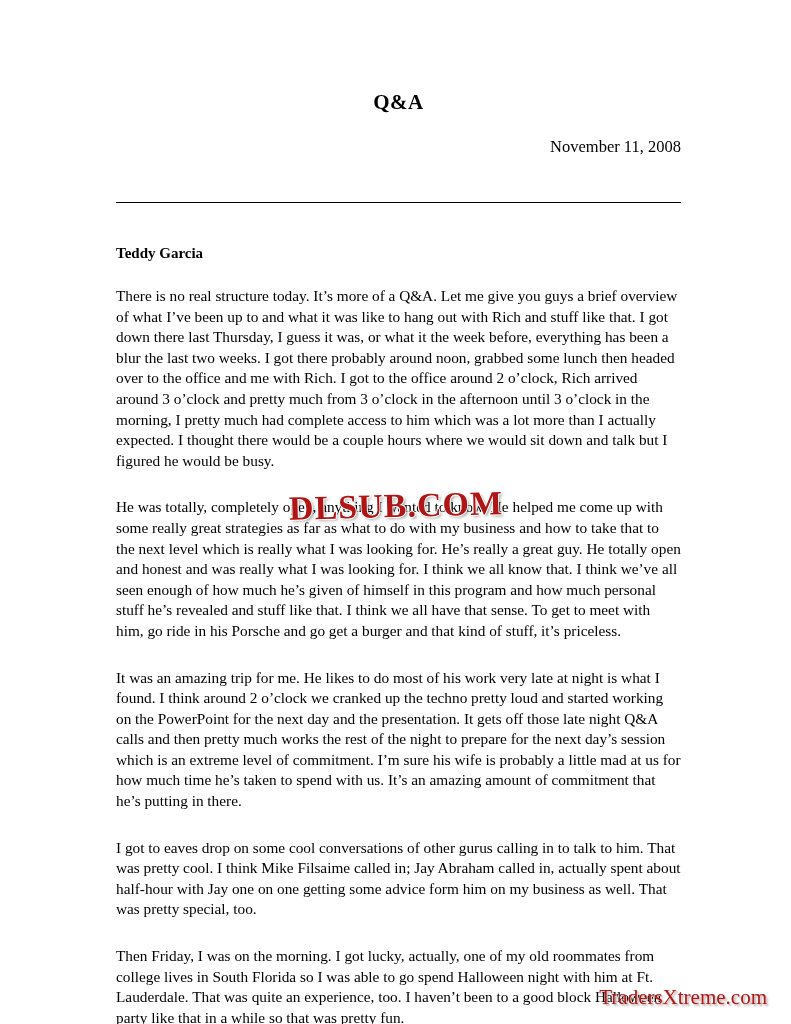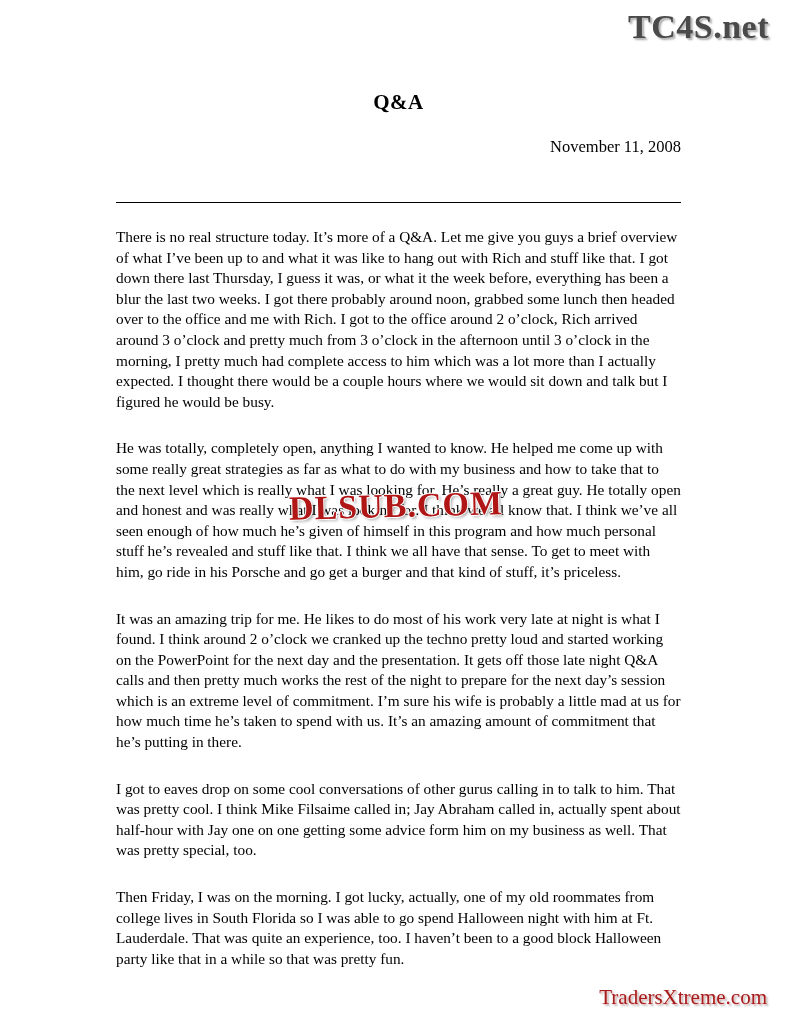--- a/index.html
+++ b/index.html
@@ -111,30 +111,30 @@
     margin: 26px 0 0 0;
     text-align: left;
   }
   p.para:first-of-type { margin-top: 24px; }
 </style>
 </head>
 <body>
 
 <div class="page">
 
-  <div class="wm-top">TC4S.net</div>
 
   <div class="doc">
 
     <div class="doc-title">Q&amp;A</div>
 
     <div class="doc-date">November 11, 2008</div>
 
     <hr class="rule">
 
+    <div class="speaker">Teddy Garcia</div>
 
     <p class="para">There is no real structure today. It’s more of a Q&amp;A. Let me give you guys a brief overview of what I’ve been up to and what it was like to hang out with Rich and stuff like that. I got down there last Thursday, I guess it was, or what it the week before, everything has been a blur the last two weeks. I got there probably around noon, grabbed some lunch then headed over to the office and me with Rich. I got to the office around 2 o’clock, Rich arrived around 3 o’clock and pretty much from 3 o’clock in the afternoon until 3 o’clock in the morning, I pretty much had complete access to him which was a lot more than I actually expected. I thought there would be a couple hours where we would sit down and talk but I figured he would be busy.</p>
     <p class="para">He was totally, completely open, anything I wanted to know. He helped me come up with some really great strategies as far as what to do with my business and how to take that to the next level which is really what I was looking for. He’s really a great guy. He totally open and honest and was really what I was looking for. I think we all know that. I think we’ve all seen enough of how much he’s given of himself in this program and how much personal stuff he’s revealed and stuff like that. I think we all have that sense. To get to meet with him, go ride in his Porsche and go get a burger and that kind of stuff, it’s priceless.</p>
     <p class="para">It was an amazing trip for me. He likes to do most of his work very late at night is what I found. I think around 2 o’clock we cranked up the techno pretty loud and started working on the PowerPoint for the next day and the presentation. It gets off those late night Q&amp;A calls and then pretty much works the rest of the night to prepare for the next day’s session which is an extreme level of commitment. I’m sure his wife is probably a little mad at us for how much time he’s taken to spend with us. It’s an amazing amount of commitment that he’s putting in there.</p>
     <p class="para">I got to eaves drop on some cool conversations of other gurus calling in to talk to him. That was pretty cool. I think Mike Filsaime called in; Jay Abraham called in, actually spent about half-hour with Jay one on one getting some advice form him on my business as well. That was pretty special, too.</p>
     <p class="para">Then Friday, I was on the morning. I got lucky, actually, one of my old roommates from college lives in South Florida so I was able to go spend Halloween night with him at Ft. Lauderdale. That was quite an experience, too. I haven’t been to a good block Halloween party like that in a while so that was pretty fun.</p>
   </div>
 
   <div class="wm-center">DLSUB.COM</div>
 

